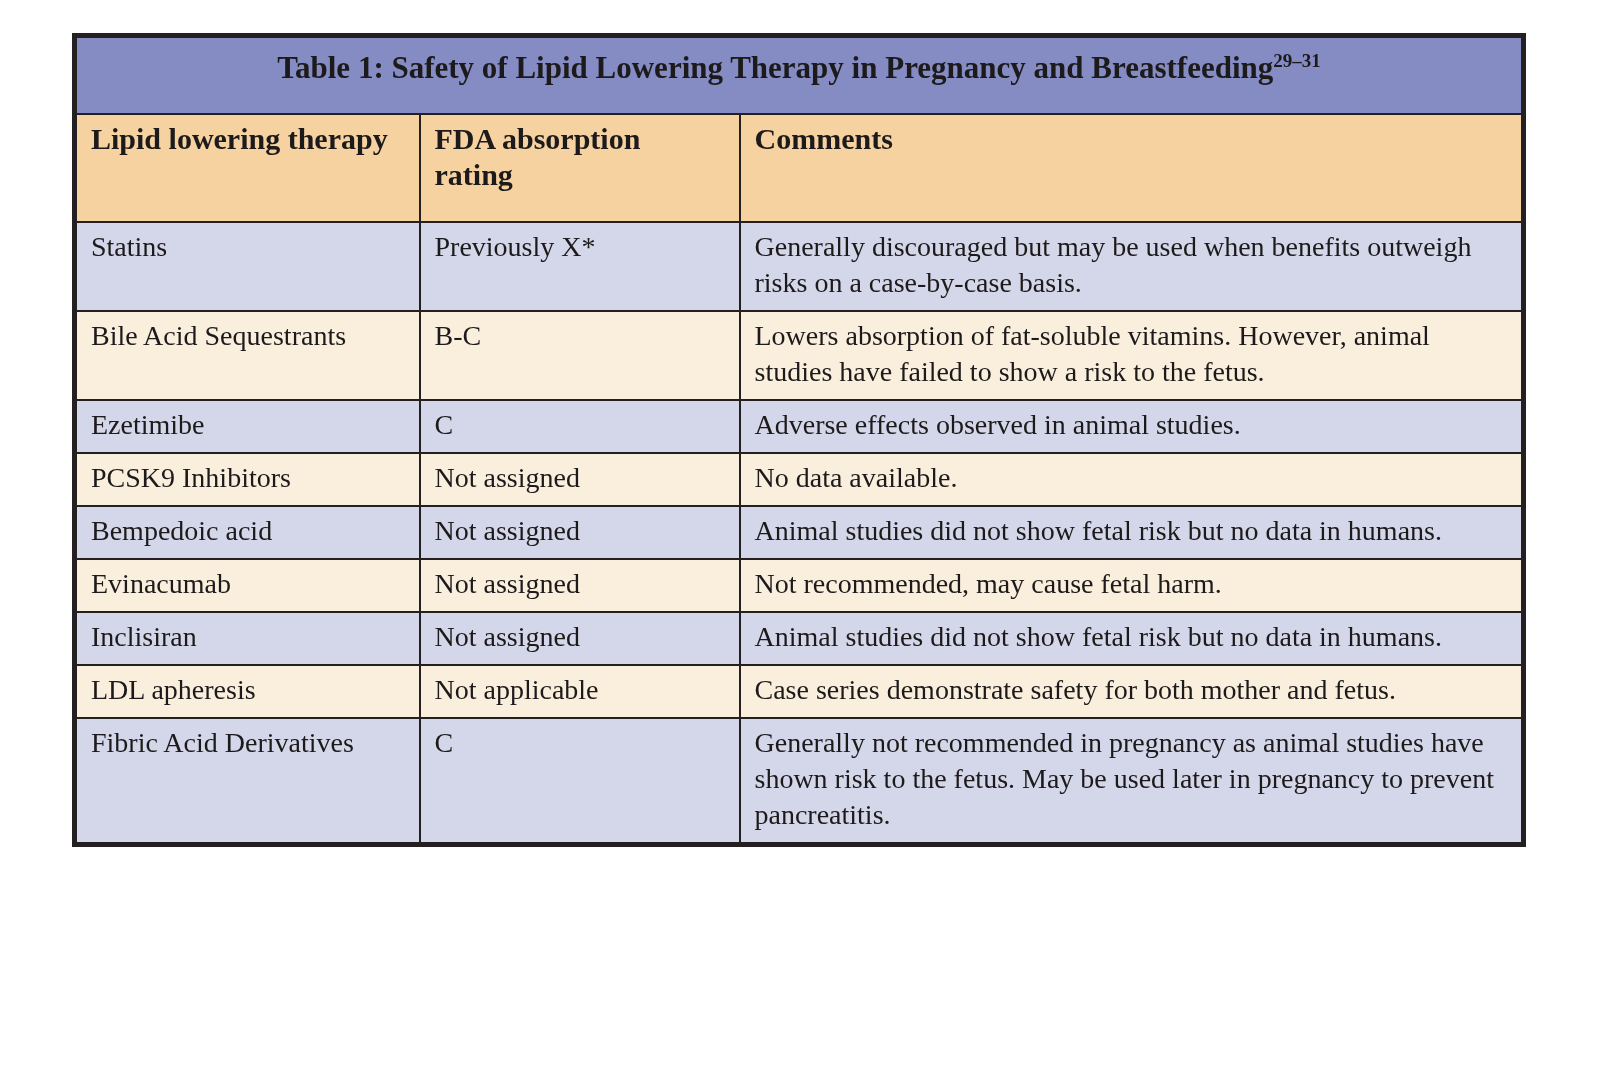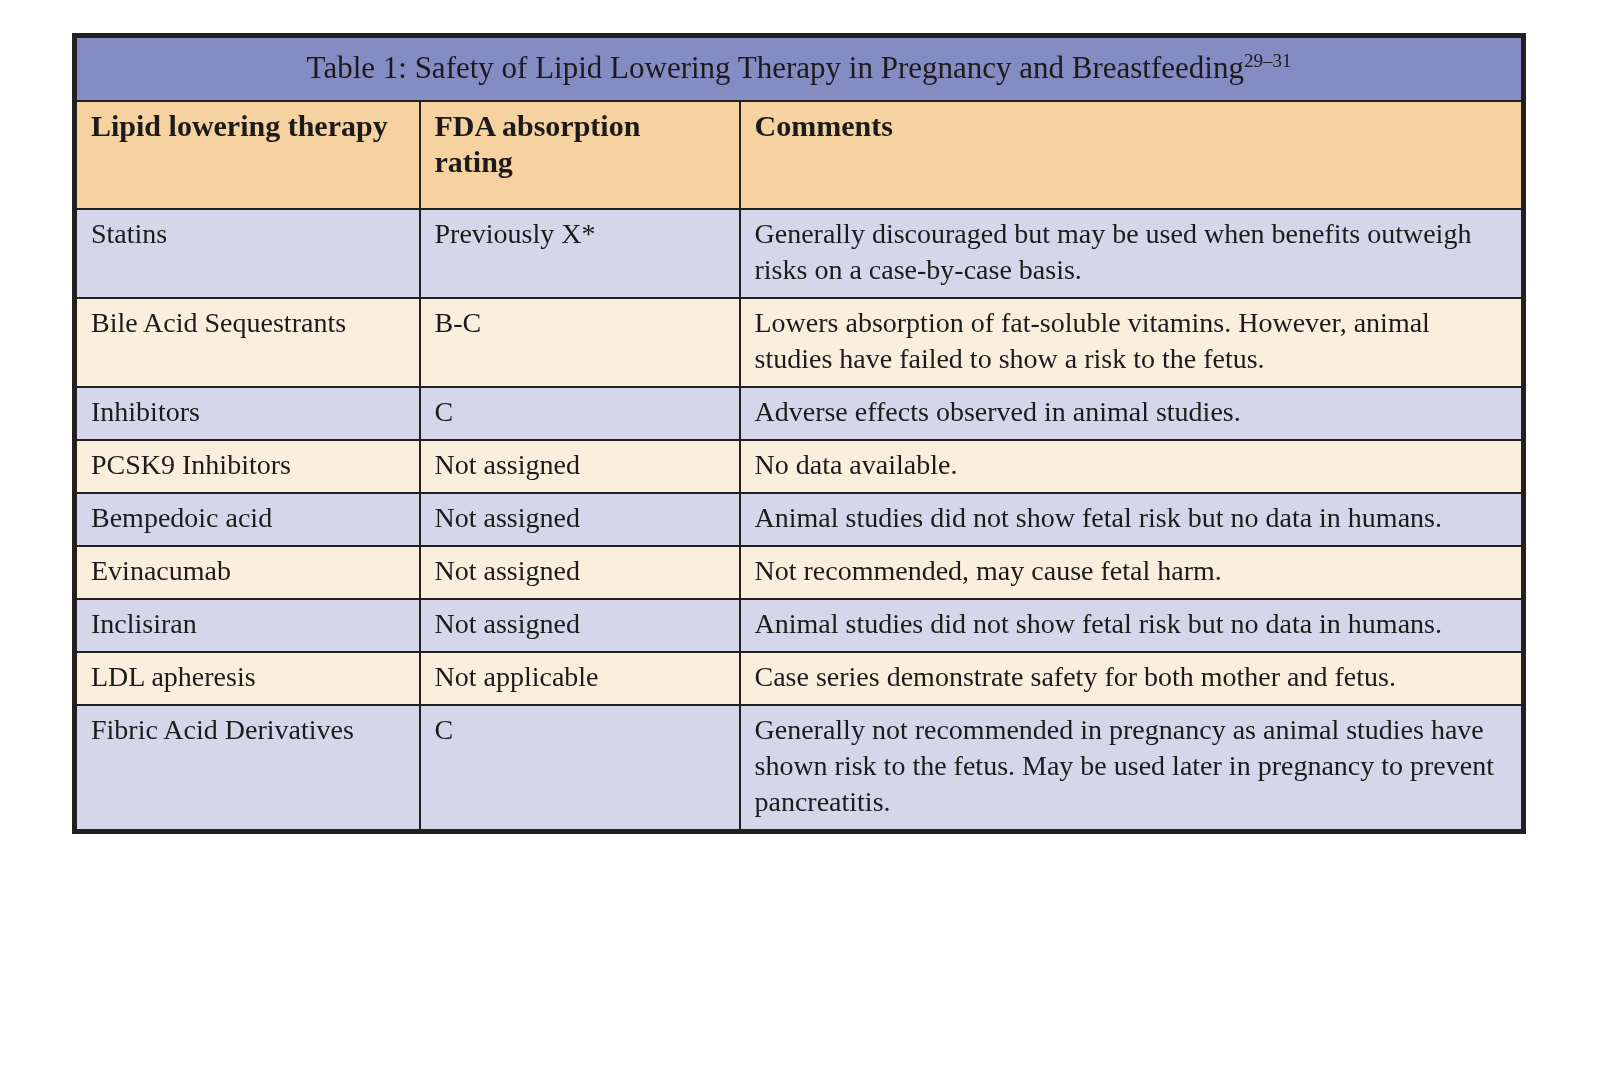--- a/index.html
+++ b/index.html
@@ -33,24 +33,24 @@
     padding: 6px 19px 9px 14px;
     font-size: 28px;
     line-height: 36px;
     text-align: left;
     font-weight: normal;
     word-wrap: break-word;
   }
   th.title-bar {
     background: #858cc4;
     text-align: center;
-    font-weight: normal;
+    font-weight: bold;
     font-size: 31px;
     line-height: 38px;
-    padding: 11px 10px 13px 10px;
+    padding: 11px 10px 26px 10px;
   }
   th.title-bar sup {
     font-size: 19px;
     line-height: 0;
   }
   tr.head-row th {
     background: #f6d2a0;
     font-weight: bold;
     font-size: 30px;
     padding-bottom: 28px;
@@ -83,21 +83,21 @@
         <td>Statins</td>
         <td>Previously X*</td>
         <td>Generally discouraged but may be used when benefits outweigh risks on a case-by-case basis.</td>
       </tr>
       <tr>
         <td>Bile Acid Sequestrants</td>
         <td>B-C</td>
         <td>Lowers absorption of fat-soluble vitamins. However, animal studies have failed to show a risk to the fetus.</td>
       </tr>
       <tr>
-        <td>Inhibitors</td>
+        <td>Ezetimibe</td>
         <td>C</td>
         <td>Adverse effects observed in animal studies.</td>
       </tr>
       <tr>
         <td>PCSK9 Inhibitors</td>
         <td>Not assigned</td>
         <td>No data available.</td>
       </tr>
       <tr>
         <td>Bempedoic acid</td>

